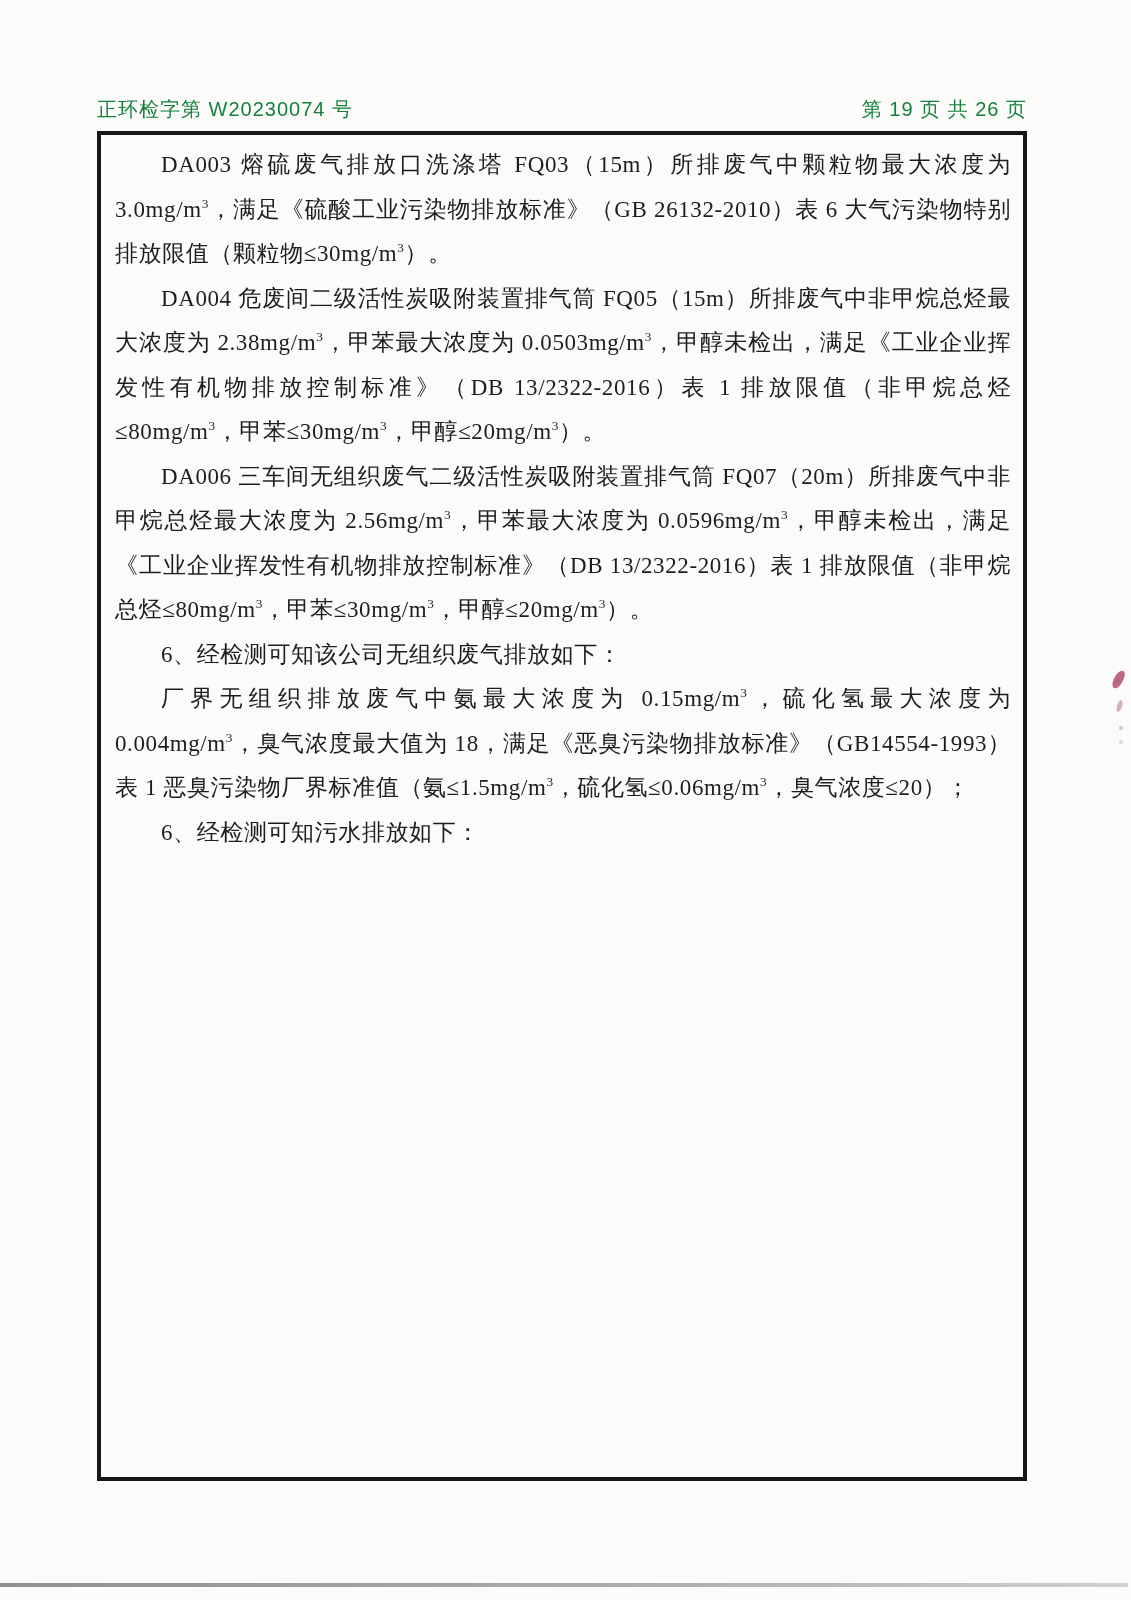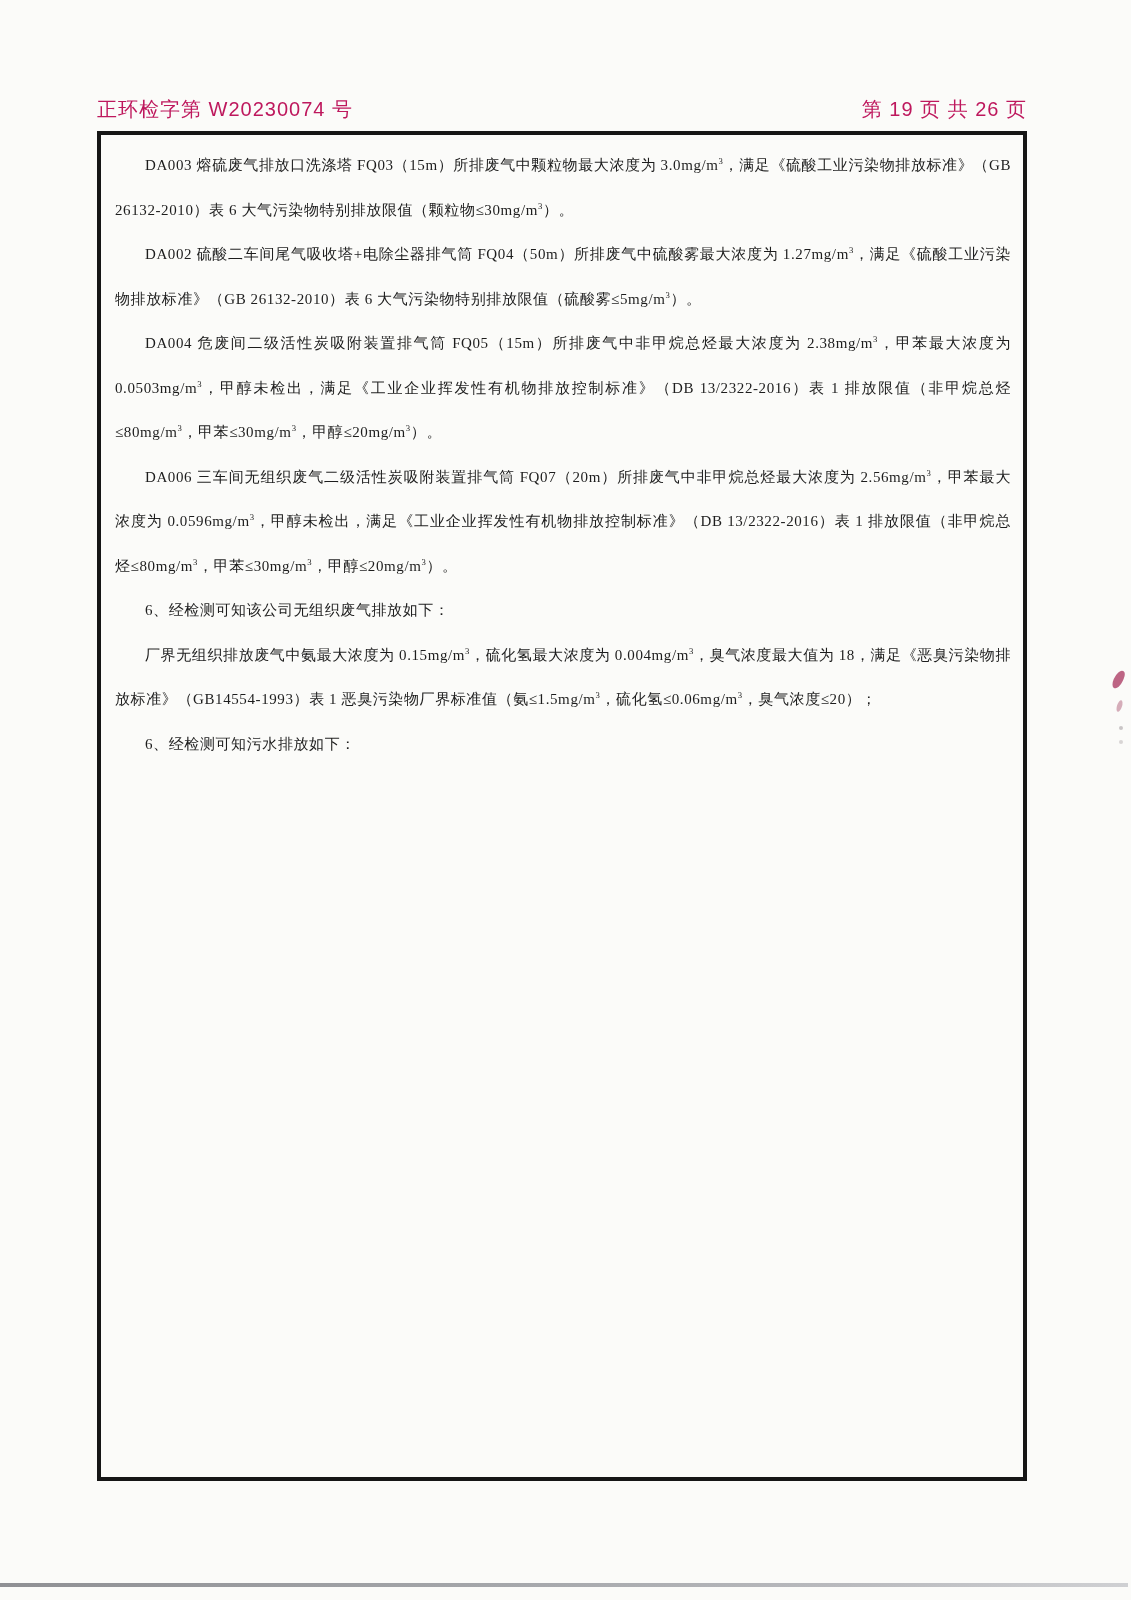--- a/index.html
+++ b/index.html
@@ -7,33 +7,33 @@
     width: 1131px; height: 1600px;
     background: #fbfbf9;
     position: relative;
     overflow: hidden;
     font-family: "Liberation Serif", serif;
   }
   .page-header {
     position: absolute;
     left: 97px; top: 96px; width: 930px;
     display: flex; justify-content: space-between; align-items: baseline;
-    font-size: 20px; color: #be185d; letter-spacing: 1px;
+    font-size: 20px; color: #15803d; letter-spacing: 1px;
     font-family: "Liberation Sans", sans-serif;
   }
   .content-box {
     position: absolute;
     left: 97px; top: 131px; width: 930px; height: 1350px;
     border: 4px solid #161616;
     box-sizing: border-box;
     padding: 8px 12px 0 14px;
   }
   .content-box p {
     margin: 0;
-    font-size: 15px;
+    font-size: 23px;
     line-height: 44.5px;
     color: #1d1d1d;
     text-align: justify;
     text-indent: 2em;
     letter-spacing: 0.6px;
   }
   .content-box p sup {
     font-size: 0.58em;
     line-height: 0;
     vertical-align: super;
@@ -52,21 +52,20 @@
 </head>
 <body>
 
 <div class="page-header">
   <span>正环检字第 W20230074 号</span>
   <span>第 19 页 共 26 页</span>
 </div>
 
 <div class="content-box">
   <p>DA003 熔硫废气排放口洗涤塔 FQ03（15m）所排废气中颗粒物最大浓度为 3.0mg/m<sup>3</sup>，满足《硫酸工业污染物排放标准》（GB 26132-2010）表 6 大气污染物特别排放限值（颗粒物≤30mg/m<sup>3</sup>）。</p>
-  <p>DA002 硫酸二车间尾气吸收塔+电除尘器排气筒 FQ04（50m）所排废气中硫酸雾最大浓度为 1.27mg/m<sup>3</sup>，满足《硫酸工业污染物排放标准》（GB 26132-2010）表 6 大气污染物特别排放限值（硫酸雾≤5mg/m<sup>3</sup>）。</p>
   <p>DA004 危废间二级活性炭吸附装置排气筒 FQ05（15m）所排废气中非甲烷总烃最大浓度为 2.38mg/m<sup>3</sup>，甲苯最大浓度为 0.0503mg/m<sup>3</sup>，甲醇未检出，满足《工业企业挥发性有机物排放控制标准》（DB 13/2322-2016）表 1 排放限值（非甲烷总烃≤80mg/m<sup>3</sup>，甲苯≤30mg/m<sup>3</sup>，甲醇≤20mg/m<sup>3</sup>）。</p>
   <p>DA006 三车间无组织废气二级活性炭吸附装置排气筒 FQ07（20m）所排废气中非甲烷总烃最大浓度为 2.56mg/m<sup>3</sup>，甲苯最大浓度为 0.0596mg/m<sup>3</sup>，甲醇未检出，满足《工业企业挥发性有机物排放控制标准》（DB 13/2322-2016）表 1 排放限值（非甲烷总烃≤80mg/m<sup>3</sup>，甲苯≤30mg/m<sup>3</sup>，甲醇≤20mg/m<sup>3</sup>）。</p>
   <p>6、经检测可知该公司无组织废气排放如下：</p>
   <p>厂界无组织排放废气中氨最大浓度为 0.15mg/m<sup>3</sup>，硫化氢最大浓度为 0.004mg/m<sup>3</sup>，臭气浓度最大值为 18，满足《恶臭污染物排放标准》（GB14554-1993）表 1 恶臭污染物厂界标准值（氨≤1.5mg/m<sup>3</sup>，硫化氢≤0.06mg/m<sup>3</sup>，臭气浓度≤20）；</p>
   <p>6、经检测可知污水排放如下：</p>
 </div>
 
 <div class="ink-mark m1"></div>
 <div class="ink-mark m2"></div>
 <div class="ink-mark m3"></div>

